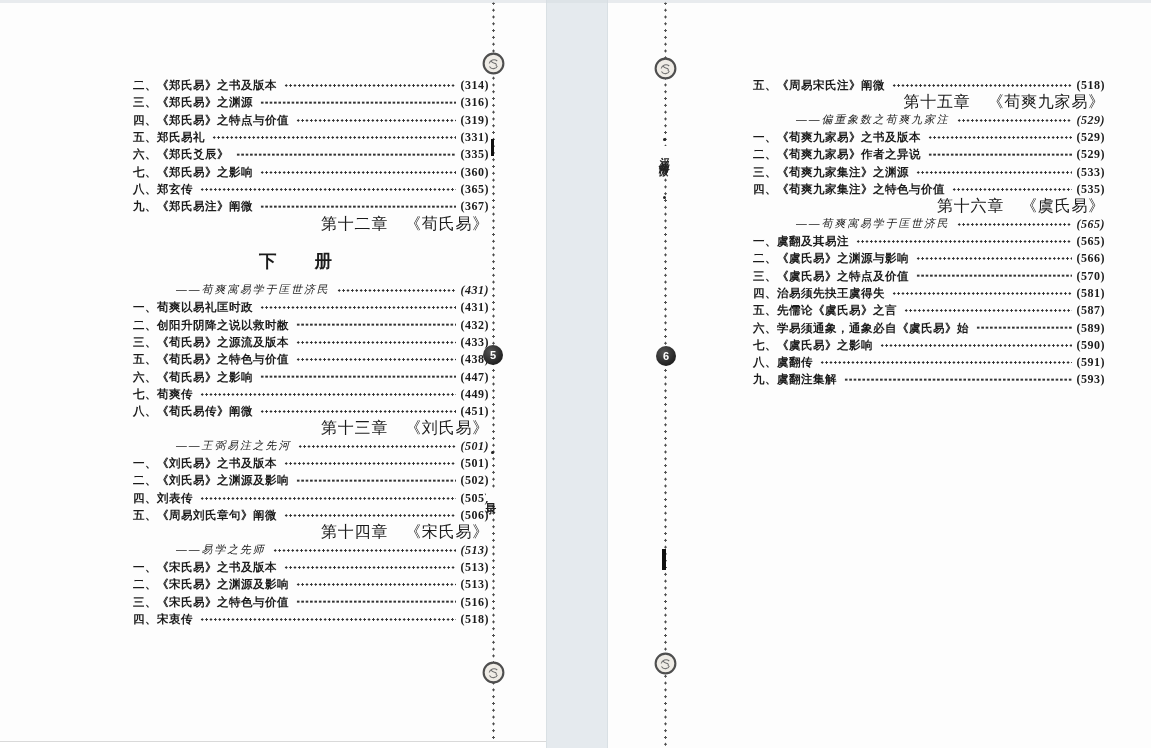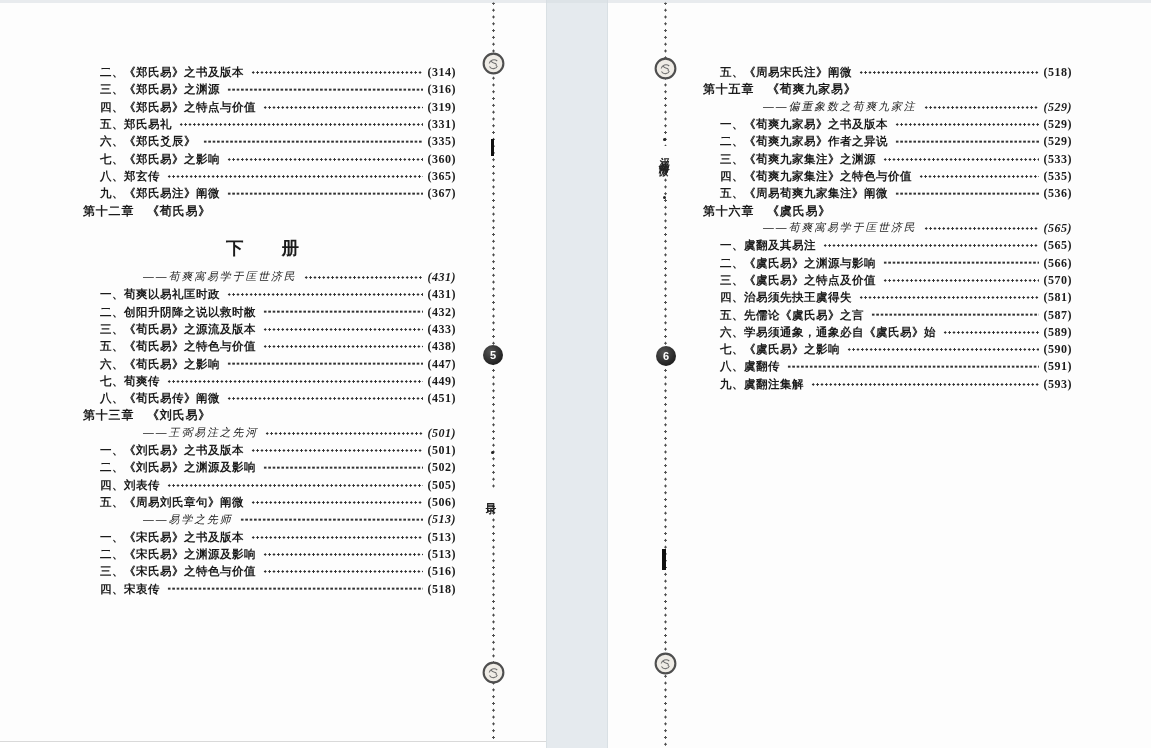--- a/index.html
+++ b/index.html
@@ -19,27 +19,27 @@
   .badge{position:absolute;width:20px;height:20px;border-radius:50%;z-index:3;
          background:radial-gradient(circle at 38% 32%,#545454,#1e1e1e 75%);
          color:#fff;font-size:11px;font-weight:700;display:flex;align-items:center;justify-content:center;}
   .vlabel{position:absolute;writing-mode:vertical-rl;text-orientation:upright;z-index:3;
           background:#fdfdfd;padding:3px 0;color:#222;line-height:1;}
   .vlabel-left{left:486px;top:491px;font-size:10.5px;font-weight:700;letter-spacing:2px;}
   .vlabel-right{left:658px;top:146px;font-size:10px;font-weight:600;font-style:italic;letter-spacing:3px;}
   .tick{position:absolute;background:#101010;z-index:3;}
   .mdot{position:absolute;width:3px;height:3px;border-radius:50%;background:#222;z-index:3;}
   
-  .toc{position:absolute;top:64px;z-index:2;}
+  .toc{position:absolute;top:77px;z-index:2;margin-left:33px;}
   .toc-left{left:83px;width:373px;}
   .toc-right{left:703px;width:369px;}
   .row{display:flex;align-items:center;height:17.32px;font-size:11.5px;font-weight:600;
        letter-spacing:.5px;white-space:nowrap;}
   .row.item{padding-left:17px;}
-  .row.chapter{font-weight:700;font-size:12px;letter-spacing:.8px;}
+  .row.chapter{font-weight:400;font-size:16px;letter-spacing:.8px;justify-content:flex-end;}
   .row.subtitle{padding-left:60px;font-weight:500;font-size:10.8px;letter-spacing:2px;font-style:italic;text-align:center;}
   .row.heading{height:26px;font-size:17.5px;font-weight:700;letter-spacing:1px;
                padding-left:143px;margin:15px 0 8px 0;}
   .label{white-space:nowrap;}
   .leader{flex:1 1 auto;align-self:stretch;margin:0 5px 0 7px;min-width:8px;
           background-image:radial-gradient(circle,#2f2f2f 1px,rgba(0,0,0,0) 1.25px);
           background-size:4.4px 100%;background-position:0 center;background-repeat:repeat-x;}
   .pagenum{font-family:Liberation Serif, serif;font-size:12px;font-weight:600;
            letter-spacing:.5px;white-space:nowrap;}
 </style>
@@ -202,20 +202,23 @@
       <div class="row item">
         <span class="label">四、刘表传</span>
         <span class="leader"></span>
         <span class="pagenum">(505)</span>
       </div>
       <div class="row item">
         <span class="label">五、《周易刘氏章句》阐微</span>
         <span class="leader"></span>
         <span class="pagenum">(506)</span>
       </div>
+      <div class="row chapter">
+        <span class="label">第十四章　《宋氏易》</span>
+      </div>
       <div class="row subtitle">
         <span class="label">——易学之先师</span>
         <span class="leader"></span>
         <span class="pagenum">(513)</span>
       </div>
       <div class="row item">
         <span class="label">一、《宋氏易》之书及版本</span>
         <span class="leader"></span>
         <span class="pagenum">(513)</span>
       </div>
@@ -262,25 +265,20 @@
       <div class="row item">
         <span class="label">三、《荀爽九家集注》之渊源</span>
         <span class="leader"></span>
         <span class="pagenum">(533)</span>
       </div>
       <div class="row item">
         <span class="label">四、《荀爽九家集注》之特色与价值</span>
         <span class="leader"></span>
         <span class="pagenum">(535)</span>
       </div>
-      <div class="row item">
-        <span class="label">五、《周易荀爽九家集注》阐微</span>
-        <span class="leader"></span>
-        <span class="pagenum">(536)</span>
-      </div>
       <div class="row chapter">
         <span class="label">第十六章　《虞氏易》</span>
       </div>
       <div class="row subtitle">
         <span class="label">——荀爽寓易学于匡世济民</span>
         <span class="leader"></span>
         <span class="pagenum">(565)</span>
       </div>
       <div class="row item">
         <span class="label">一、虞翻及其易注</span>

